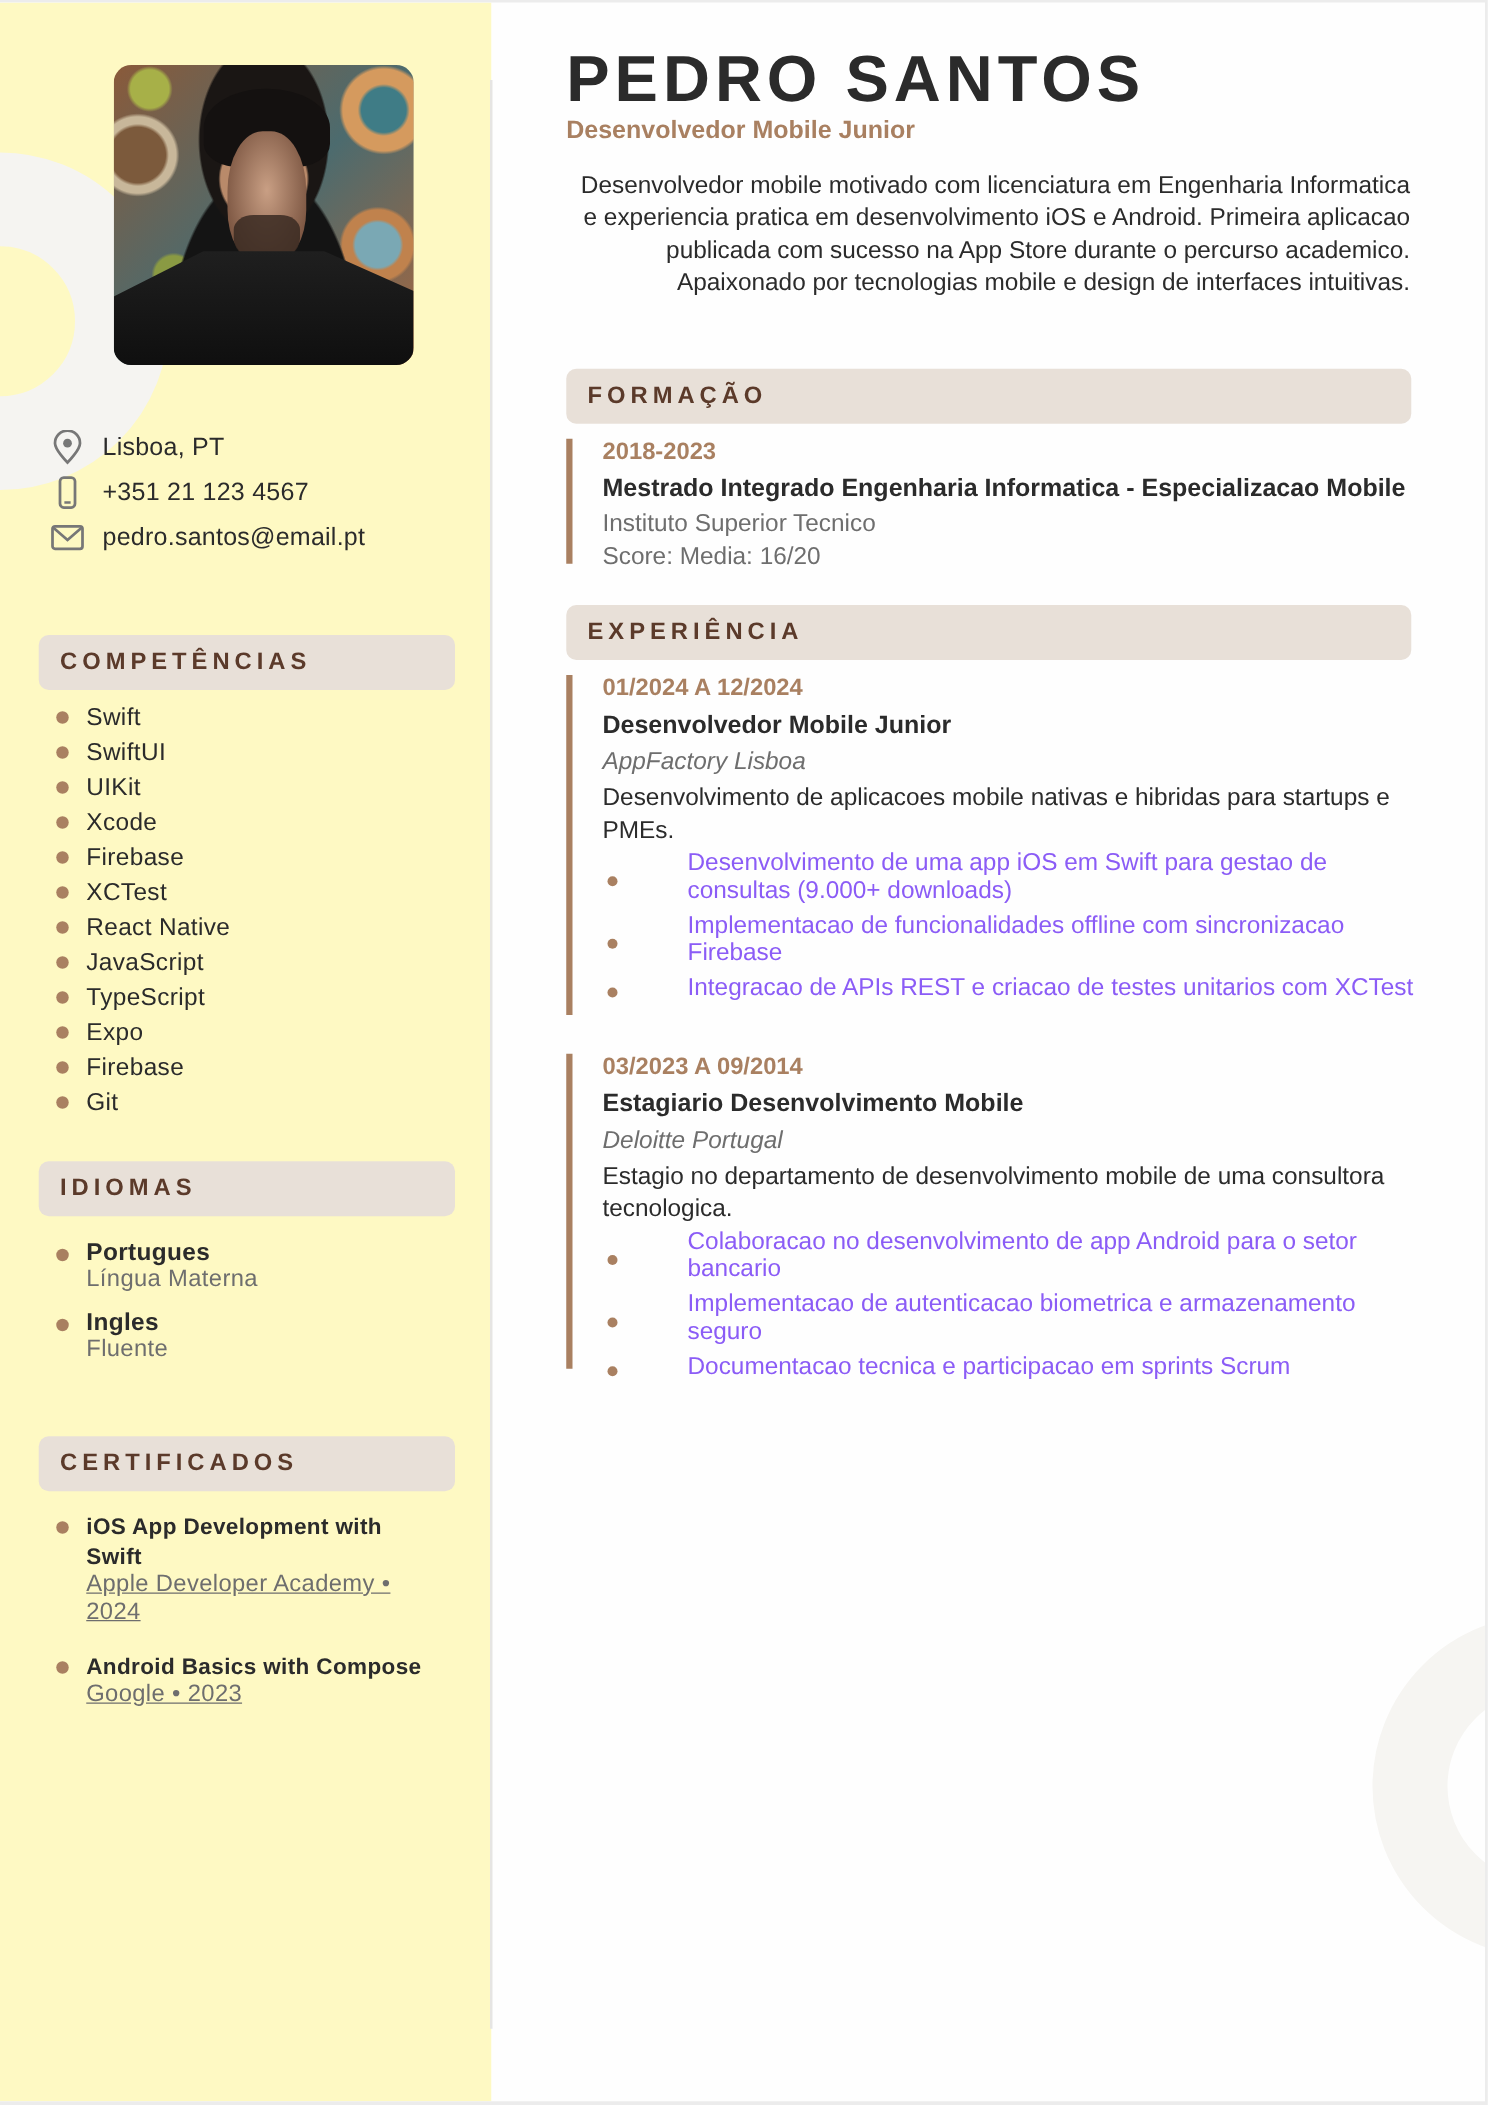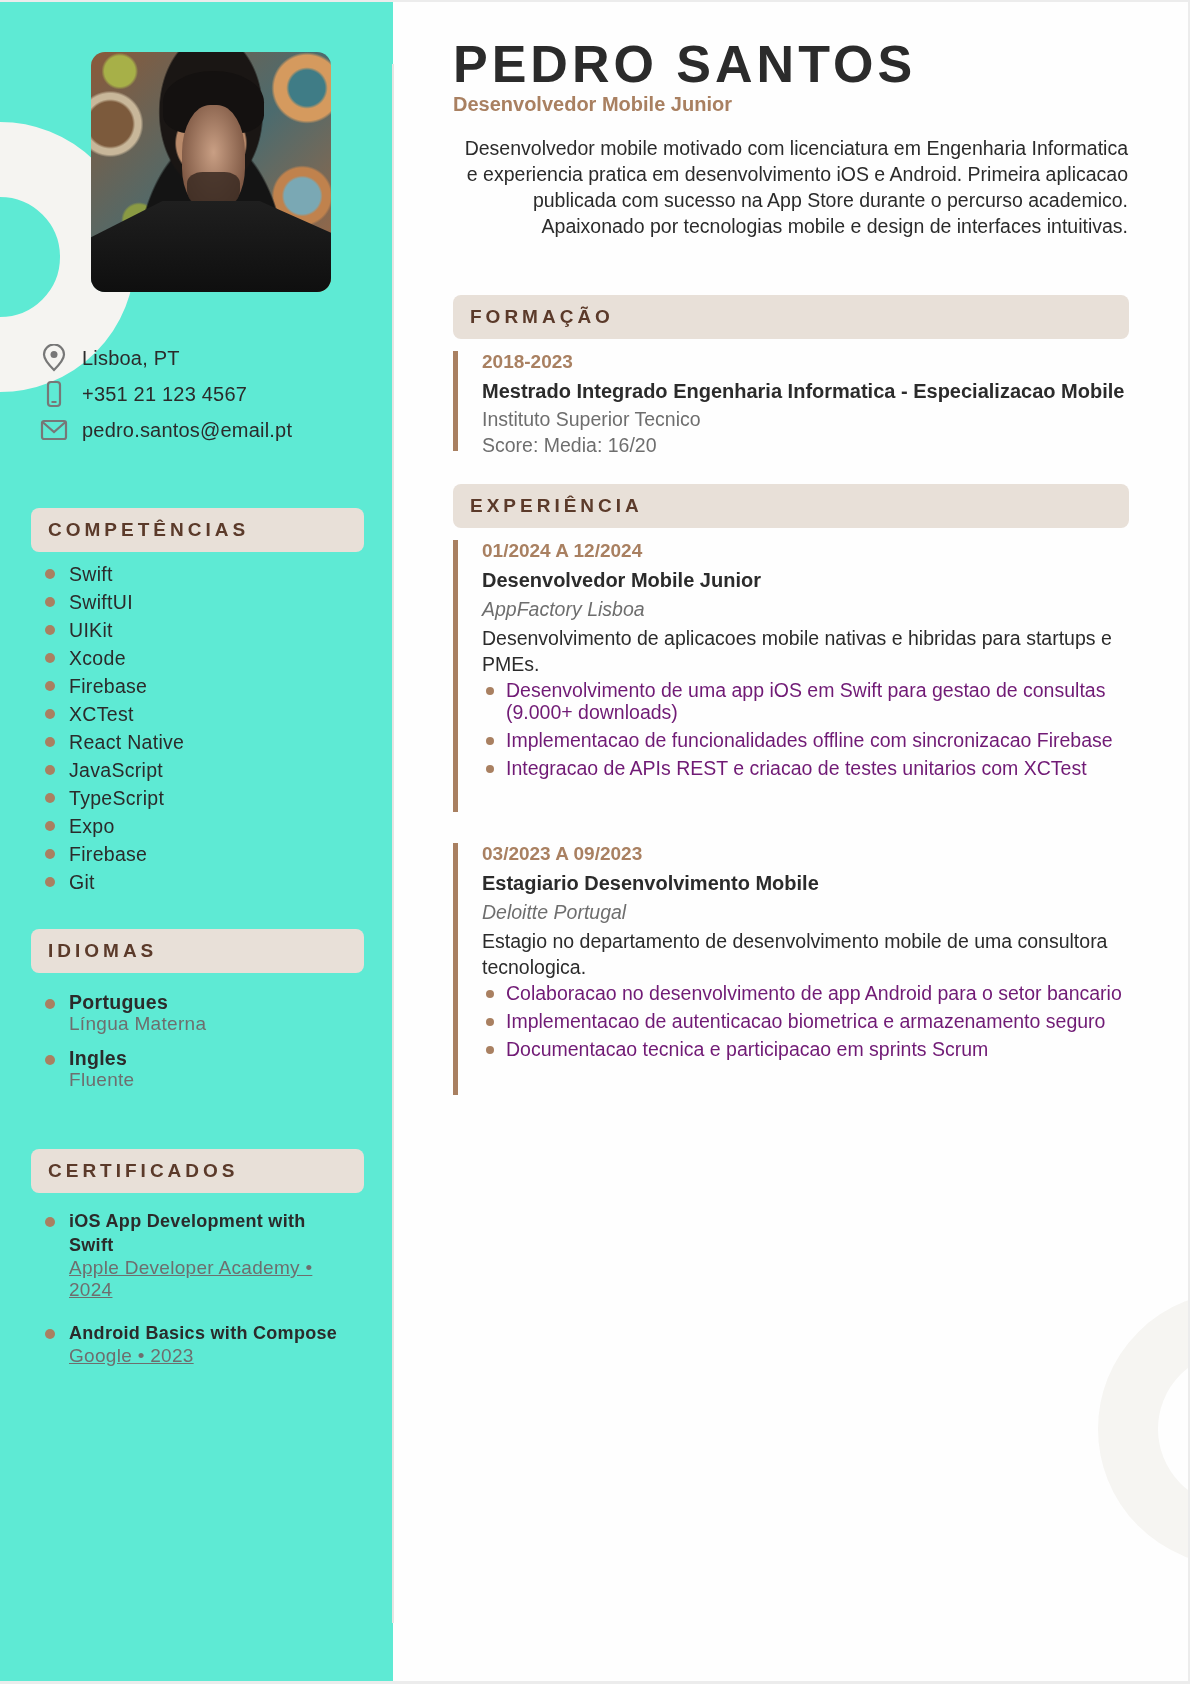--- a/index.html
+++ b/index.html
@@ -11,21 +11,21 @@
     width: 1188px; height: 1681px;
     background: #fefefe;
     border-top: 2px solid #ececec;
     overflow: hidden;
   }
 
   
   .sidebar {
     position: absolute; left: 0; top: 0;
     width: 393px; height: 100%;
-    background: #5eead4;
+    background: #fef9c3;
     overflow: hidden;
   }
   .ring-tl {
     position: absolute;
     left: -135px; top: 120px;
     width: 270px; height: 270px;
     border-radius: 50%;
     border: 75px solid #f5f4f1;
   }
   .divider {
@@ -112,21 +112,21 @@
   .main-head { position: absolute; left: 0; width: 676px; }
   .entry { position: absolute; left: 0; width: 730px; padding-left: 29px; }
   .entry .bar { position: absolute; left: 0; top: 3px; width: 5px; background: #a98061; }
   .e-date { font-size: 19px; font-weight: bold; color: #a98061; line-height: 28px; }
   .e-title { font-size: 20px; font-weight: bold; color: #2b2b2b; line-height: 30px; }
   .e-org { font-size: 19.5px; color: #6e6e6e; line-height: 28px; }
   .e-org.it { font-style: italic; }
   .e-sub { font-size: 19.5px; color: #6e6e6e; line-height: 26px; }
   .e-desc { font-size: 19.5px; color: #2b2b2b; line-height: 26px; width: 650px; margin-top: 2px; }
   .e-bullets { list-style: none; margin-top: 2px; }
-  .e-bullets li { display: flex; align-items: flex-start; font-size: 19.5px; line-height: 22px; color: #701a75; margin-bottom: 6px; width: 650px; }
+  .e-bullets li { display: flex; align-items: center; font-size: 19.5px; line-height: 22px; color: #8b5cf6; margin-bottom: 6px; width: 650px; gap: 44px; }
   .e-bullets .dot { width: 8px; height: 8px; margin: 8px 12px 0 4px; }
 </style>
 </head>
 <body>
 
 <div class="page">
 
   <div class="sidebar">
     <div class="ring-tl"></div>
 
@@ -299,21 +299,21 @@
           </li>
         <li>
             <span class="dot"></span>
             <span>Integracao de APIs REST e criacao de testes unitarios com XCTest</span>
           </li>
       </ul>
     </div>
 
     <div class="entry" style="top:838px;">
       <div class="bar" style="height:252px;"></div>
-      <div class="e-date">03/2023 A 09/2023</div>
+      <div class="e-date">03/2023 A 09/2014</div>
       <div class="e-title">Estagiario Desenvolvimento Mobile</div>
       <div class="e-org it">Deloitte Portugal</div>
       <div class="e-desc">Estagio no departamento de desenvolvimento mobile de uma consultora tecnologica.</div>
       <ul class="e-bullets">
         <li>
             <span class="dot"></span>
             <span>Colaboracao no desenvolvimento de app Android para o setor bancario</span>
           </li>
         <li>
             <span class="dot"></span>

